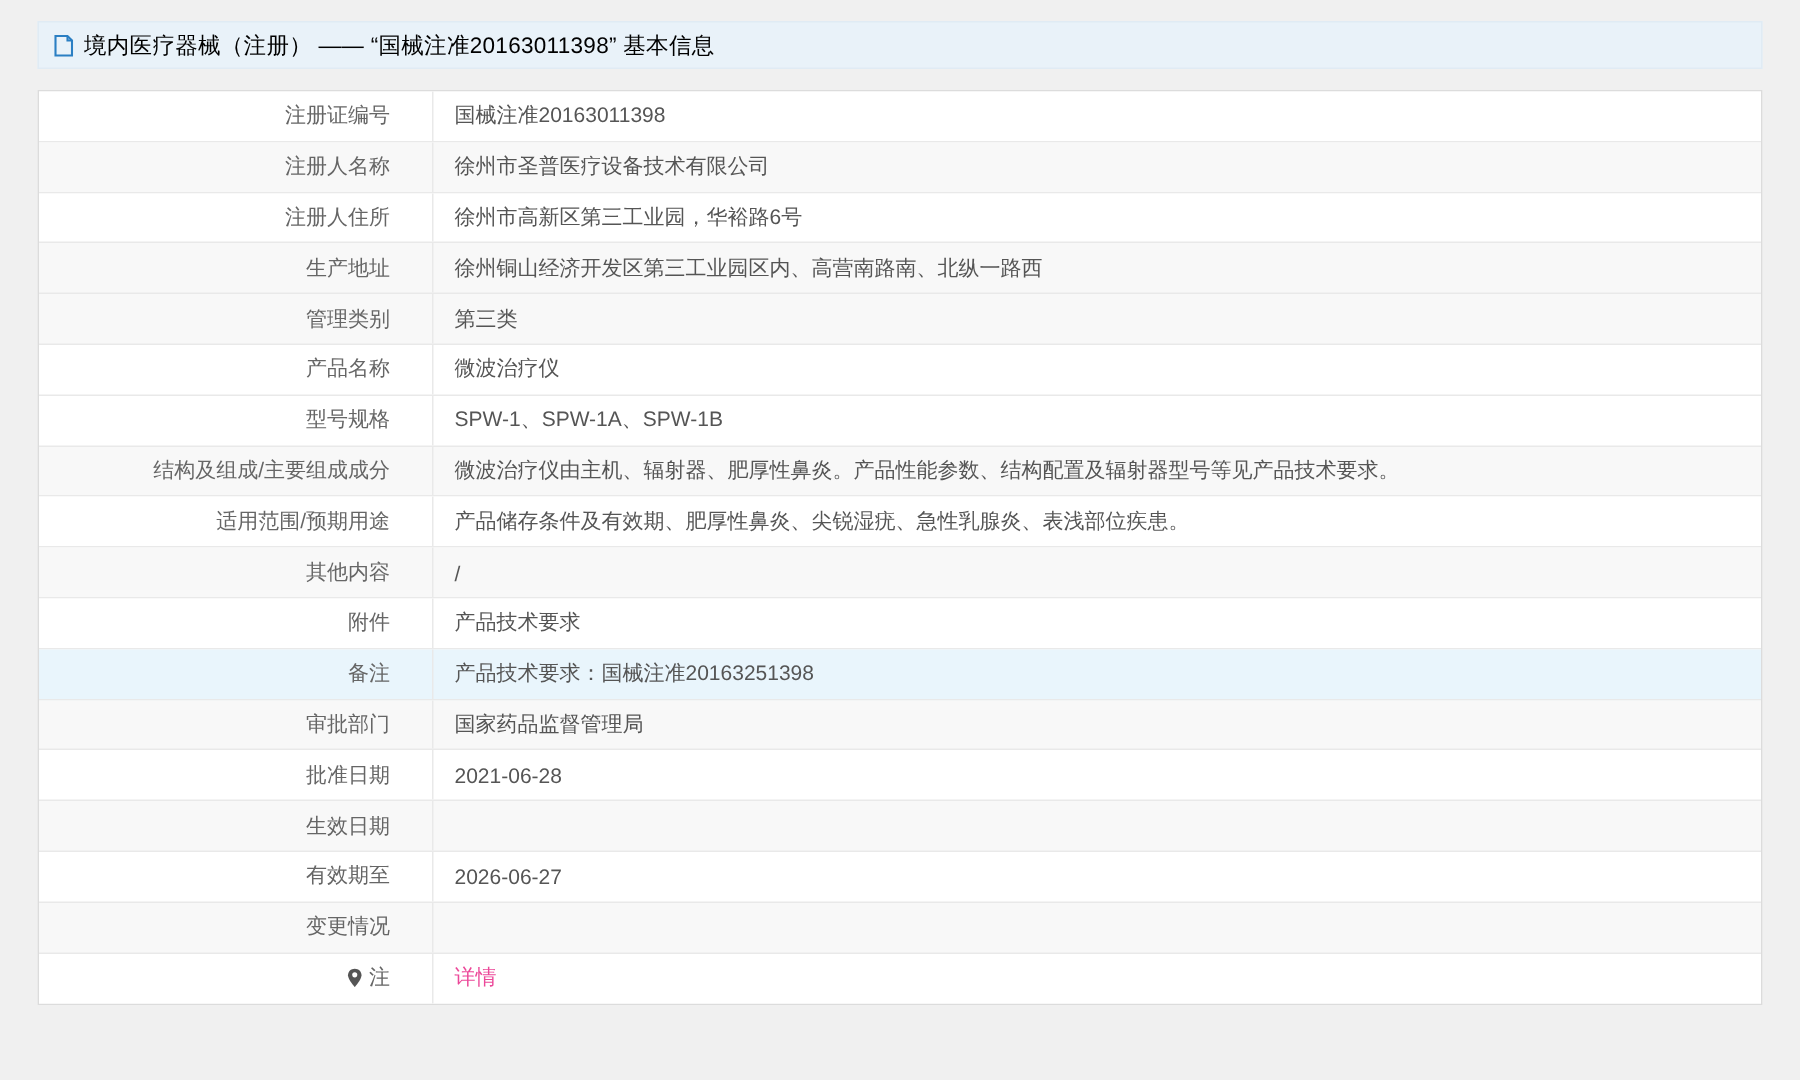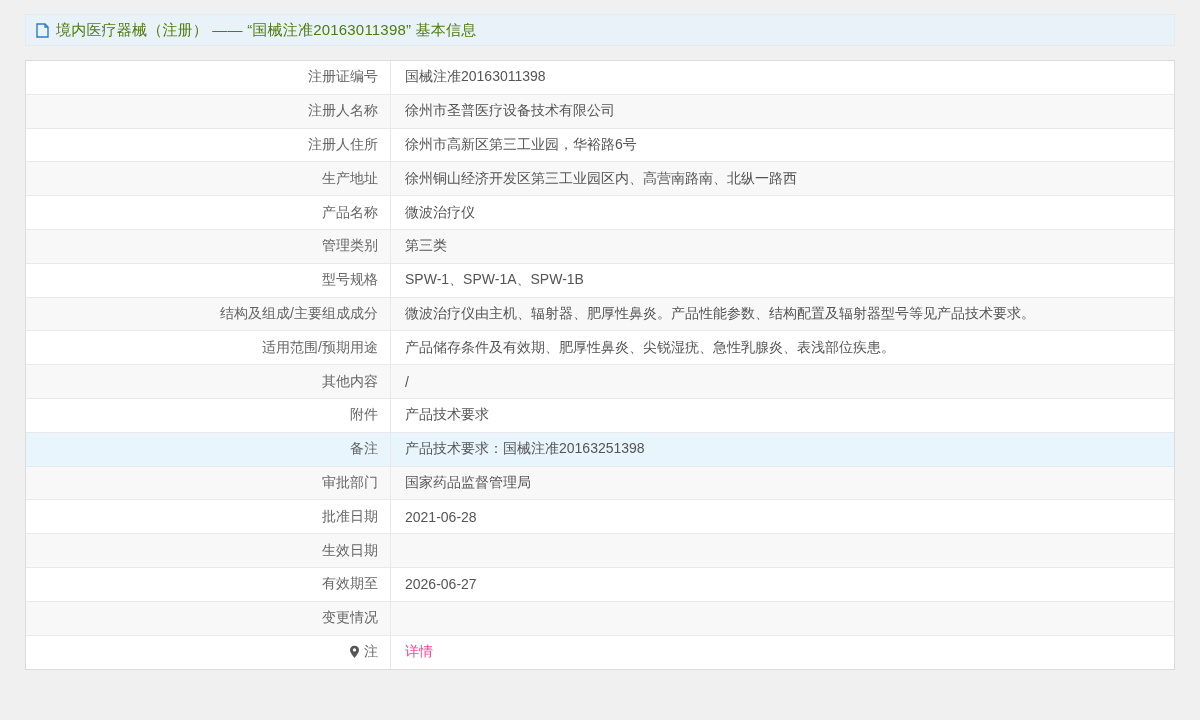--- a/index.html
+++ b/index.html
@@ -25,21 +25,21 @@
     align-items: center;
     padding: 0 10px;
     margin-bottom: 14px;
   }
   .header-bar .doc-icon {
     display: inline-flex;
     align-items: center;
     margin-right: 7px;
   }
   .header-title {
-    color: #4d7c0f;
+    color: #000000;
     font-size: 15px;
     letter-spacing: 0.2px;
   }
   
   .info-table {
     width: 1150px;
     background: #ffffff;
     border: 1px solid #dcdcdc;
   }
   .row {
@@ -51,25 +51,25 @@
   }
   .row:last-child { border-bottom: none; }
   .row.striped { background: #f8f8f8; }
   .row.highlight { background: #e9f5fc; }
   .cell {
     display: flex;
     align-items: center;
     font-size: 14px;
   }
   .cell.label {
-    width: 365px;
+    width: 263px;
     justify-content: flex-end;
     text-align: right;
     color: #666;
-    padding-right: 12px;
+    padding-right: 28px;
     border-right: 1px solid #e9e9e9;
     flex-shrink: 0;
   }
   .cell.value {
     flex: 1;
     padding-left: 14px;
     padding-right: 14px;
     color: #555;
   }
   .cell.value a {
@@ -124,34 +124,34 @@
         </div>
       </div>
       <div class="row striped">
         <div class="cell label">
           <span>生产地址</span>
         </div>
         <div class="cell value">
           <span>徐州铜山经济开发区第三工业园区内、高营南路南、北纵一路西</span>
         </div>
       </div>
+      <div class="row striped">
+        <div class="cell label">
+          <span>管理类别</span>
+        </div>
+        <div class="cell value">
+          <span>第三类</span>
+        </div>
+      </div>
       <div class="row">
         <div class="cell label">
           <span>产品名称</span>
         </div>
         <div class="cell value">
           <span>微波治疗仪</span>
-        </div>
-      </div>
-      <div class="row striped">
-        <div class="cell label">
-          <span>管理类别</span>
-        </div>
-        <div class="cell value">
-          <span>第三类</span>
         </div>
       </div>
       <div class="row">
         <div class="cell label">
           <span>型号规格</span>
         </div>
         <div class="cell value">
           <span>SPW-1、SPW-1A、SPW-1B</span>
         </div>
       </div>

